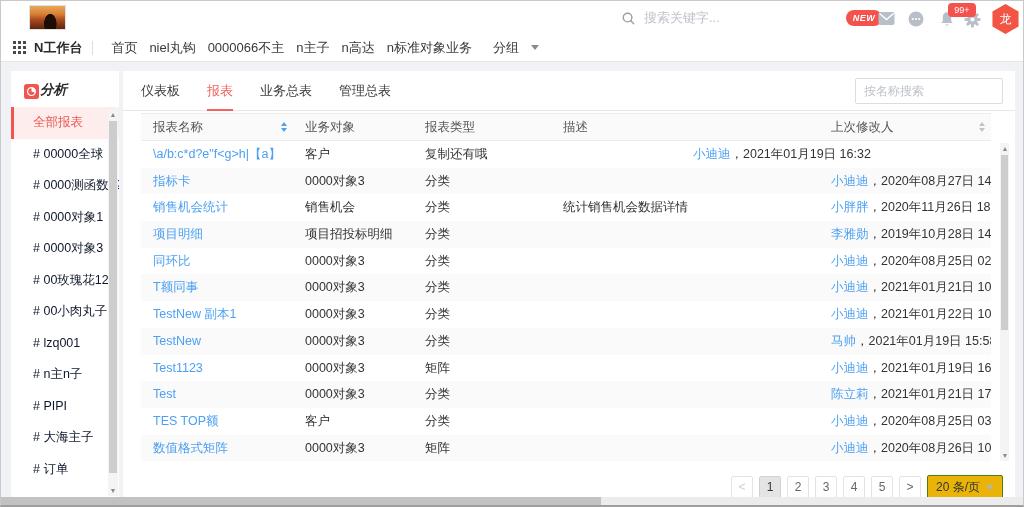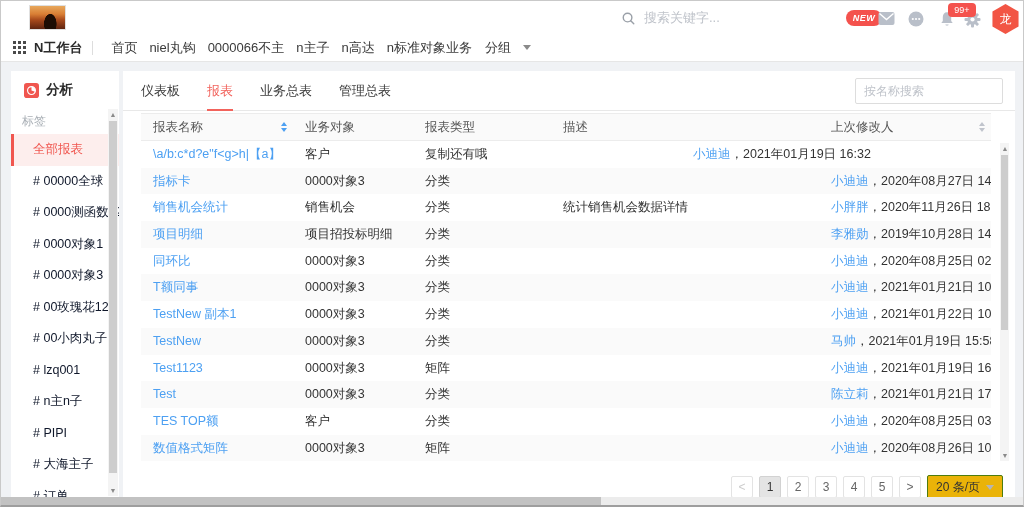--- a/index.html
+++ b/index.html
@@ -31,27 +31,27 @@
   
   .navbar { position:absolute; left:0; top:33px; width:100%; height:28px; background:#fff;
             border-bottom:1px solid #e6e6e6; display:flex; align-items:center; padding-left:12px; }
   .grid-icon { width:13px; height:13px; display:grid; grid-template-columns:repeat(3,3px);
                grid-template-rows:repeat(3,3px); gap:2px; }
   .grid-icon i { background:#4a4a4a; }
   .workspace { font-weight:bold; margin-left:8px; color:#2b2b2b; }
   .nav-div { width:1px; height:14px; background:#ddd; margin:0 10px; }
   .nav-item { margin-left:8px; color:#3a3a3a; cursor:pointer; }
   .nav-item + .nav-item { margin-left:12px; }
-  .nav-group { margin-left:13px; color:#3a3a3a; display:flex; align-items:center; gap:12px; cursor:pointer; }
+  .nav-group { margin-left:21px; color:#3a3a3a; display:flex; align-items:center; gap:12px; cursor:pointer; }
   .caret-dn { width:0; height:0; border-left:4px solid transparent; border-right:4px solid transparent;
               border-top:5px solid #8a8a8a; }
 
   
   .side-card { position:absolute; left:10px; top:70px; width:108px; height:427px; background:#fff; }
-  .side-head { display:flex; align-items:center; gap:7px; padding:10px 0 8px 13px; }
+  .side-head { display:flex; align-items:flex-end; gap:1px; padding:10px 0 8px 13px;font-style:italic; }
   .side-head .ttl { font-weight:bold; font-size:13.5px; color:#2b2b2b; }
   .side-label { color:#aab0b6; font-size:12px; padding:6px 0 4px 11px; }
   .side-item { height:31.5px; line-height:31.5px; padding-left:22px; color:#0f172a; font-size:12.5px;
                white-space:nowrap; overflow:hidden; cursor:pointer; }
   .side-item.selected { background:#fdeeed; color:#f0564f; border-left:3px solid #f0564f; padding-left:19px; }
   .side-scroll { position:absolute; right:1px; top:38px; bottom:2px; width:10px; background:#f4f4f4; }
   .side-scroll .thumb { position:absolute; left:1px; top:12px; width:8px; height:352px; background:#cdcdcd; }
   .sarrow { position:absolute; left:0; width:10px; height:11px; font-size:7px; color:#8a8a8a;
             display:flex; align-items:center; justify-content:center; }
 
@@ -175,21 +175,20 @@
 
   <div class="side-card">
     <div class="side-head">
       <svg width="15" height="15" viewBox="0 0 16 16">
         <rect x="0" y="0" width="16" height="16" rx="3" fill="#f0564f"></rect>
         <circle cx="8" cy="8" r="4.2" fill="none" stroke="#fff" stroke-width="1.2"></circle>
         <path d="M8 8 L8 3.8 A4.2 4.2 0 0 1 11.9 9.3 Z" fill="#fff"></path>
       </svg>
       <span class="ttl">分析</span>
     </div>
-    <div class="side-label">标签</div>
     <div class="side-item selected">全部报表</div>
     <div>
         <div class="side-item"># 00000全球</div>
         <div class="side-item"># 0000测函数123</div>
         <div class="side-item"># 0000对象1</div>
         <div class="side-item"># 0000对象3</div>
         <div class="side-item"># 00玫瑰花12</div>
         <div class="side-item"># 00小肉丸子</div>
         <div class="side-item"># lzq001</div>
         <div class="side-item"># n主n子</div>

